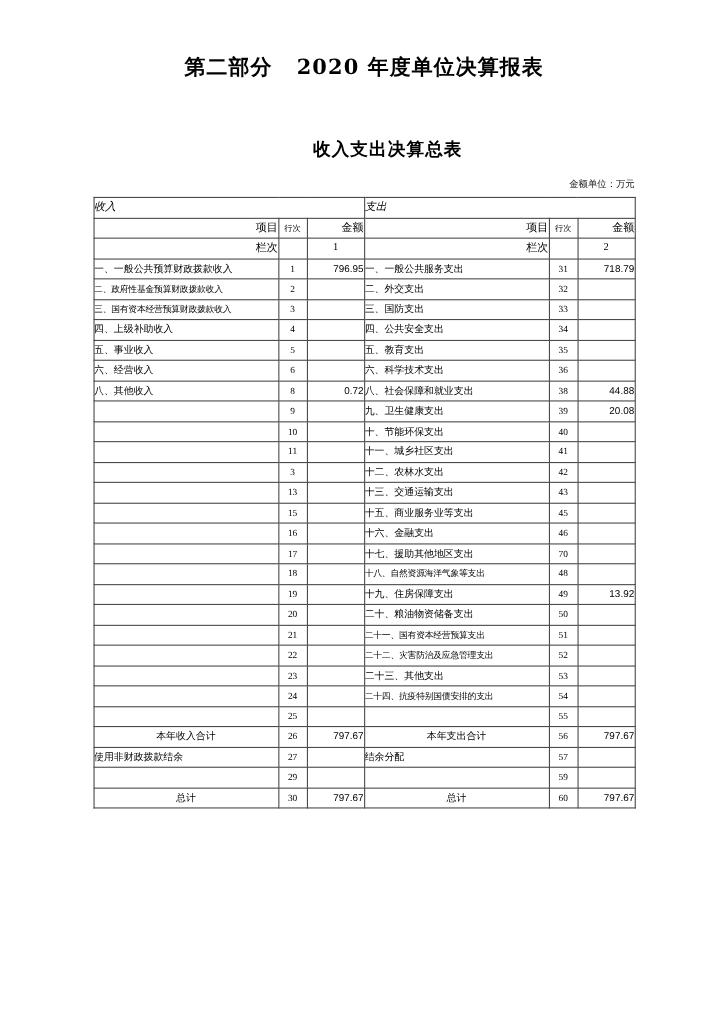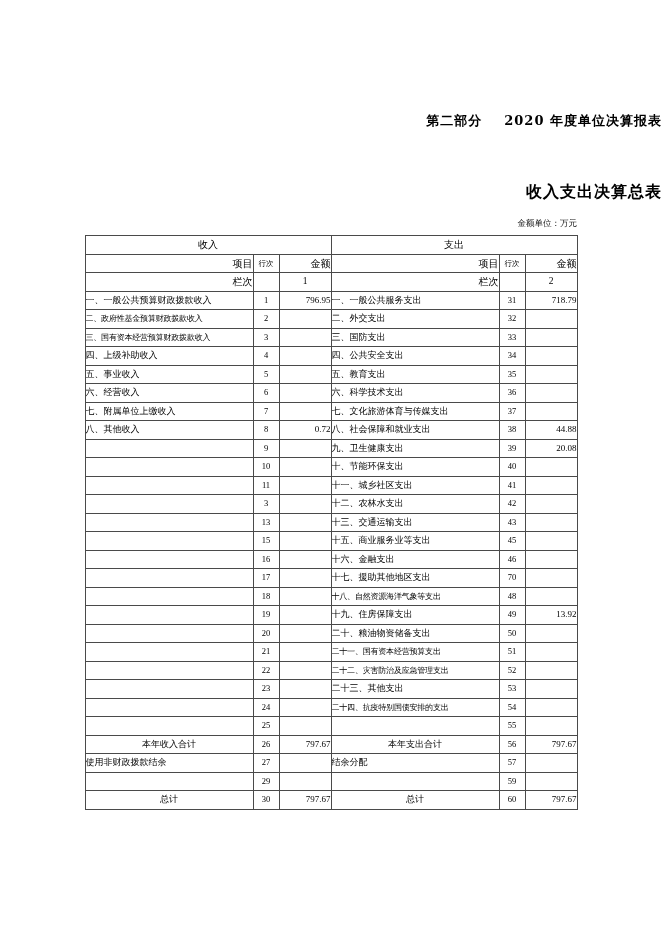--- a/index.html
+++ b/index.html
@@ -15,30 +15,30 @@
     position: relative;
     overflow: hidden;
   }
   .page {
     width: 662px;
     height: 936px;
     position: relative;
     box-sizing: border-box;
   }
   .doc-title {
-    text-align: right;
-    font-size: 13px;
+    text-align: center;
+    font-size: 19px;
     font-weight: bold;
     letter-spacing: 1px;
-    margin-top: 112px;
+    margin-top: 48px;
     font-family: "DejaVu Serif", "Liberation Serif", serif;
   }
   .doc-title .gap { display: inline-block; width: 22px; }
   .table-title {
-    text-align: right;
+    text-align: center;
     font-size: 16px;
     font-weight: bold;
     margin-top: 52px;
     letter-spacing: 1px;
     font-family: Liberation Sans, sans-serif;
     margin-left: 43px;
   }
   .meta-block {
     width: 492px;
     margin: 14px auto 0 auto;
@@ -61,22 +61,23 @@
     line-height: 17.5px;
     font-weight: normal;
     overflow: hidden;
     white-space: nowrap;
   }
   .col-item  { width: 168px; }
   .col-row   { width: 26px; }
   .col-amt   { width: 52px; }
 
   .hdr-group {
-    text-align: center;
+    text-align: left;
     font-size: 10px;
+    font-style: italic;
   }
   .hdr-cell {
     text-align: right;
     font-size: 10px;
   }
   .hdr-rowno {
     text-align: center;
     font-size: 7.5px;
   }
   .lanci {
@@ -102,21 +103,21 @@
   }
   .rowno {
     text-align: center;
     font-size: 8.5px;
     font-family: "Liberation Serif", serif;
   }
   .amt {
     text-align: right;
     padding-right: 3px;
     font-size: 9px;
-    font-family: Liberation Serif, serif;
+    font-family: Liberation Sans, sans-serif;
   }
 </style>
 </head>
 <body>
 
 <div class="page">
 
   <div class="doc-title">
     <span>第二部分</span><span class="gap"></span><span>2020 年度单位决算报表</span>
   </div>
@@ -201,28 +202,20 @@
         </tr>
         <tr>
           <td class="item-txt">六、经营收入</td>
           <td class="rowno">6</td>
           <td class="amt"></td>
           <td class="item-txt">六、科学技术支出</td>
           <td class="rowno">36</td>
           <td class="amt"></td>
         </tr>
         <tr>
-          <td class="item-txt">七、附属单位上缴收入</td>
-          <td class="rowno">7</td>
-          <td class="amt"></td>
-          <td class="item-txt">七、文化旅游体育与传媒支出</td>
-          <td class="rowno">37</td>
-          <td class="amt"></td>
-        </tr>
-        <tr>
           <td class="item-txt">八、其他收入</td>
           <td class="rowno">8</td>
           <td class="amt">0.72</td>
           <td class="item-txt">八、社会保障和就业支出</td>
           <td class="rowno">38</td>
           <td class="amt">44.88</td>
         </tr>
         <tr>
           <td class="item-txt"></td>
           <td class="rowno">9</td>

